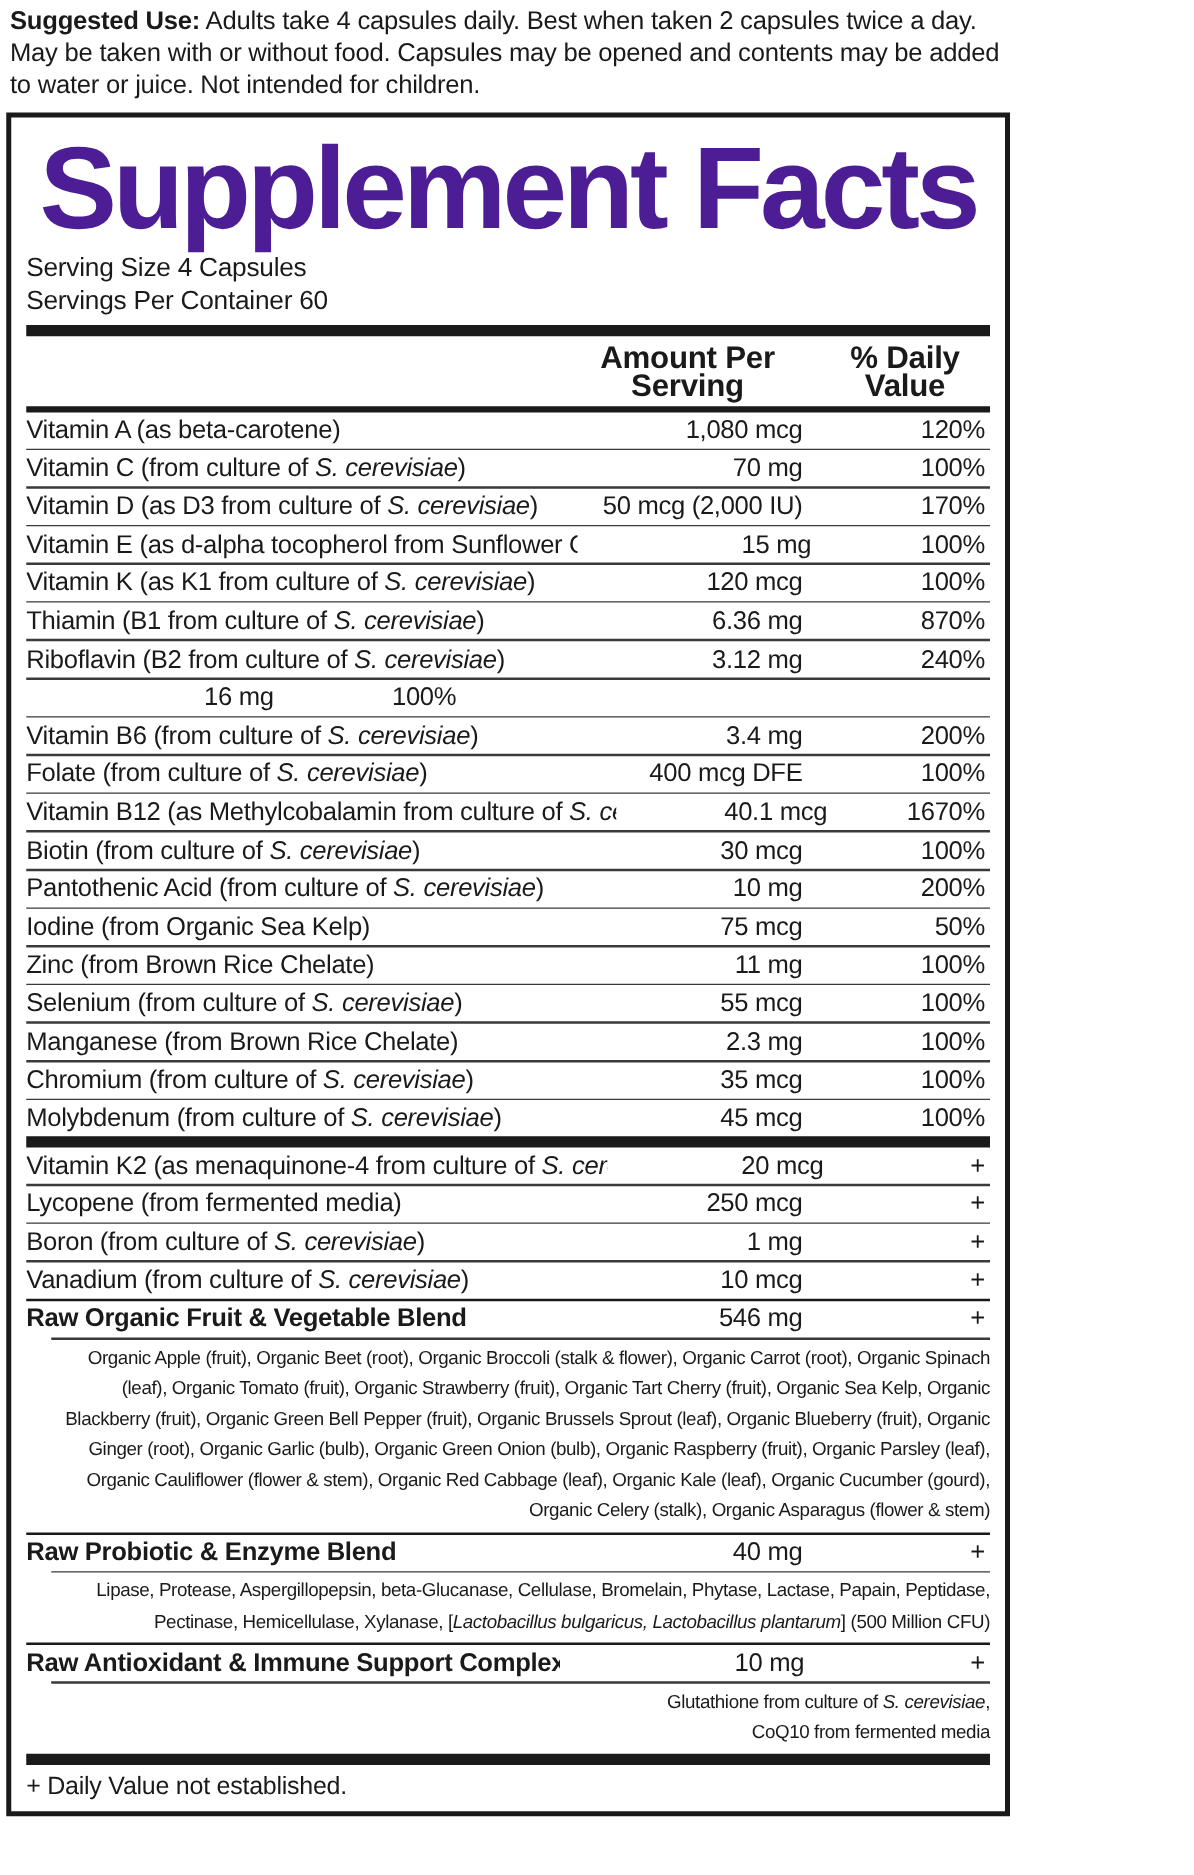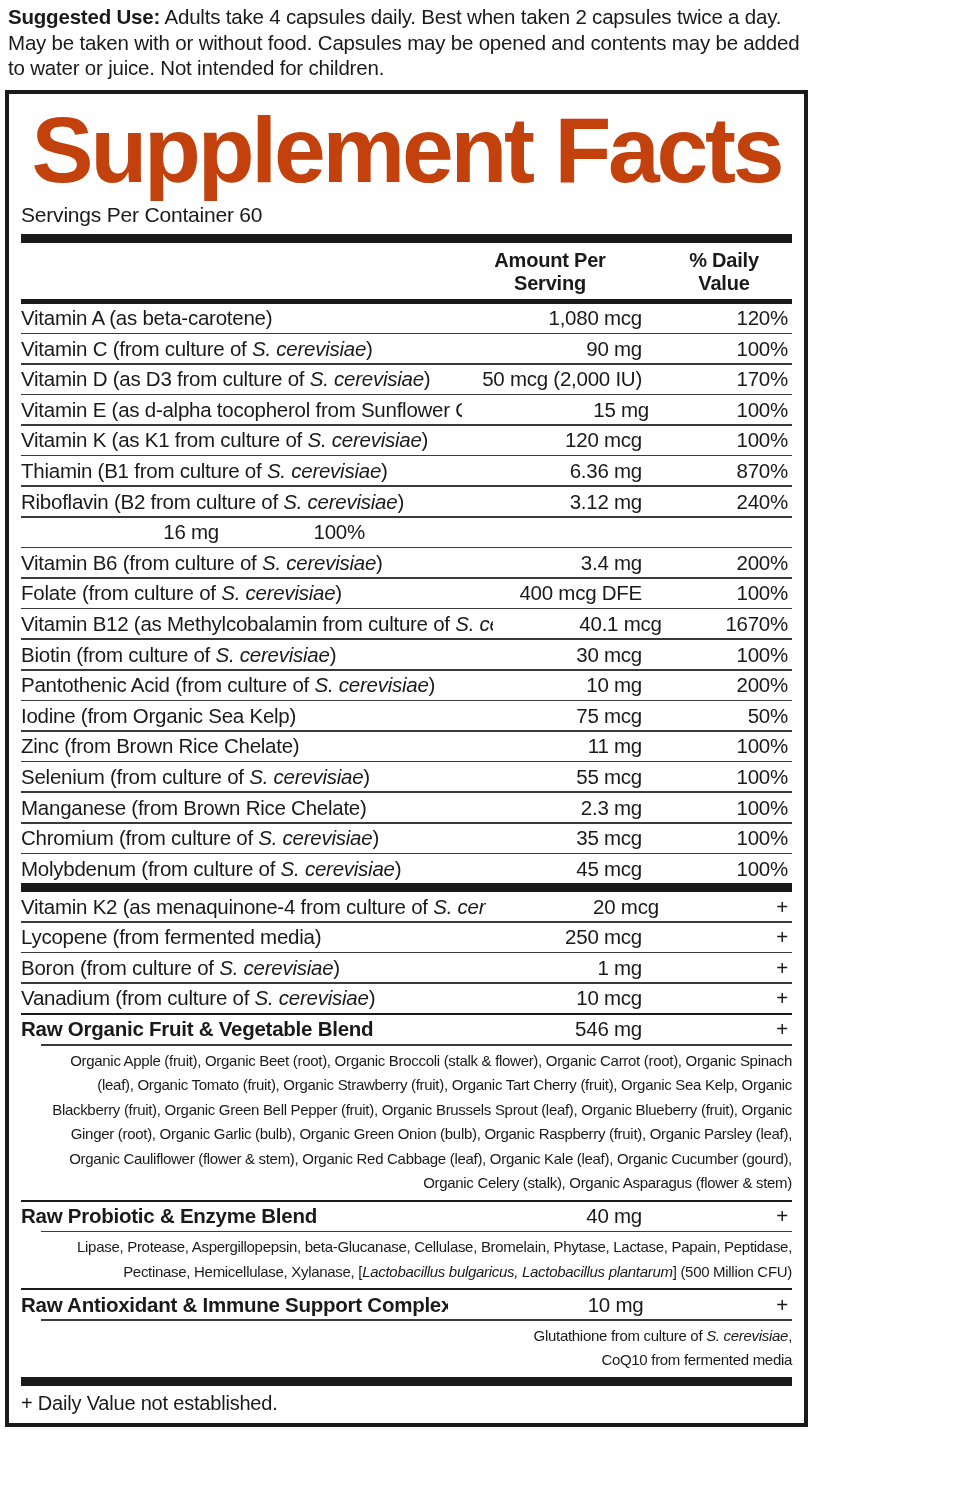--- a/index.html
+++ b/index.html
@@ -43,21 +43,21 @@
     background: #fff;
   }
 
   .sf-title {
     font-family: "Liberation Sans", sans-serif;
     font-weight: 700;
     font-size: 93px;
     line-height: 100px;
     letter-spacing: -3.2px;
     text-align: center;
-    color: #c2410c;
+    color: #4c1d95;
     margin: 6px 0 2px 0;
     transform: scaleX(1.0);
     white-space: nowrap;
   }
 
   .serving-info {
     font-size: 21px;
     line-height: 26px;
     letter-spacing: -0.2px;
     padding-bottom: 6px;
@@ -84,21 +84,21 @@
     margin: 0;
   }
 
   
   .col-head {
     display: flex;
     justify-content: flex-end;
     align-items: flex-end;
     padding: 6px 0 4px 0;
     font-weight: 700;
-    font-size: 20px;
+    font-size: 25px;
     line-height: 23px;
     text-align: center;
     letter-spacing: -0.2px;
   }
   .col-head .amt {
     width: 212px;
     text-align: center;
   }
   .col-head .dv {
     width: 136px;
@@ -166,20 +166,21 @@
 
   <div class="suggested-use">
     <b>Suggested Use:</b><span> Adults take 4 capsules daily. Best when taken 2 capsules twice a day. May be taken with or without food. Capsules may be opened and contents may be added to water or juice. Not intended for children.</span>
   </div>
 
   <div class="sf-panel">
 
     <div class="sf-title">Supplement Facts</div>
 
     <div class="serving-info">
+      <div>Serving Size 4 Capsules</div>
       <div>Servings Per Container 60</div>
     </div>
 
     <div class="rule-thick"></div>
 
     <div class="col-head">
       <div class="amt">
         <div>Amount Per</div>
         <div>Serving</div>
       </div>
@@ -193,21 +194,21 @@
 
     <div id="vitamins-mount">
         <div class="row">
           <div class="nm"><span>Vitamin A (as beta-carotene)</span></div>
           <div class="amt">1,080 mcg</div>
           <div class="dv">120%</div>
         </div>
         <div class="rule-hair"></div>
         <div class="row">
           <div class="nm"><span>Vitamin C (from culture of <i>S. cerevisiae</i>)</span></div>
-          <div class="amt">90 mg</div>
+          <div class="amt">70 mg</div>
           <div class="dv">100%</div>
         </div>
         <div class="rule-hair"></div>
         <div class="row">
           <div class="nm"><span>Vitamin D (as D3 from culture of <i>S. cerevisiae</i>)</span></div>
           <div class="amt">50 mcg (2,000 IU)</div>
           <div class="dv">170%</div>
         </div>
         <div class="rule-hair"></div>
         <div class="row">

